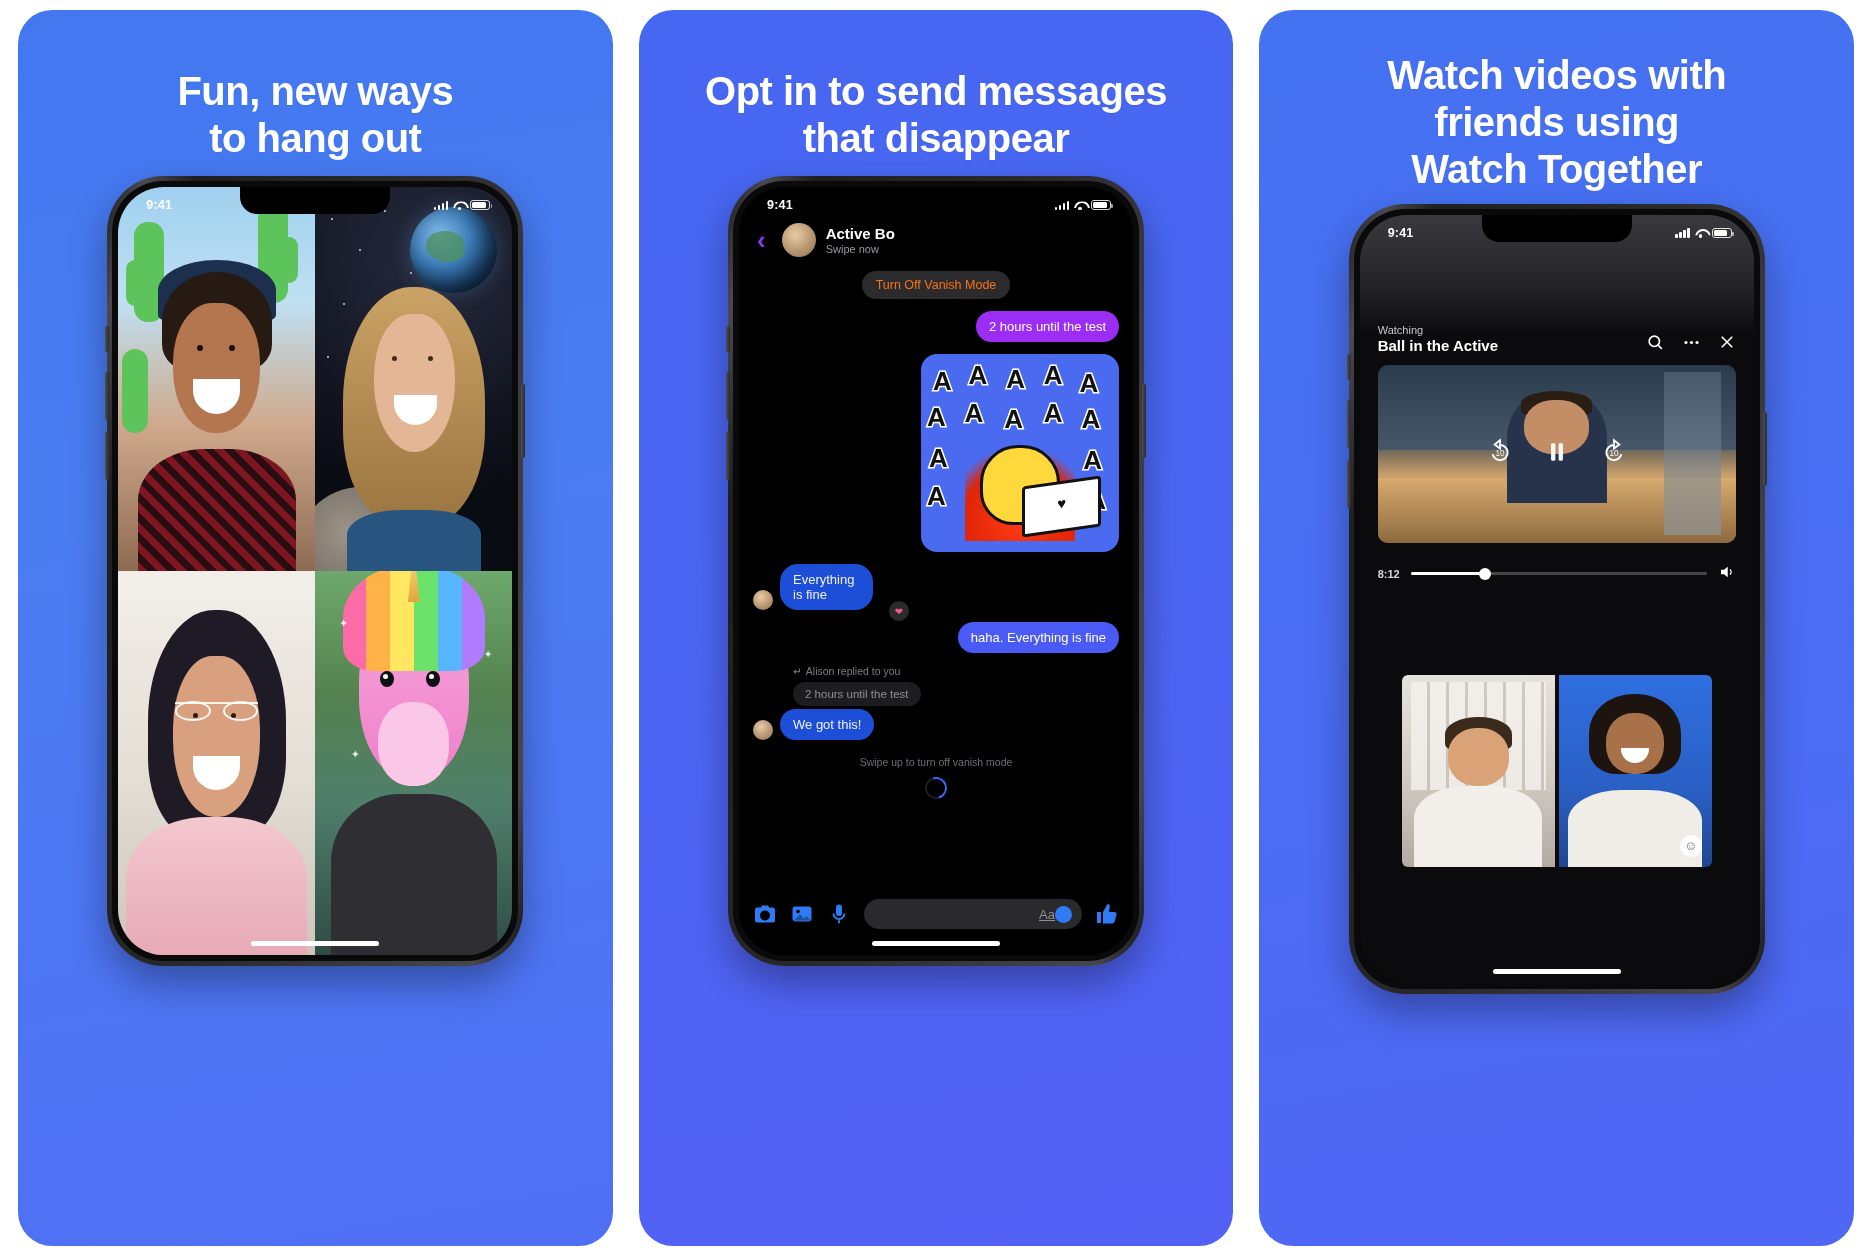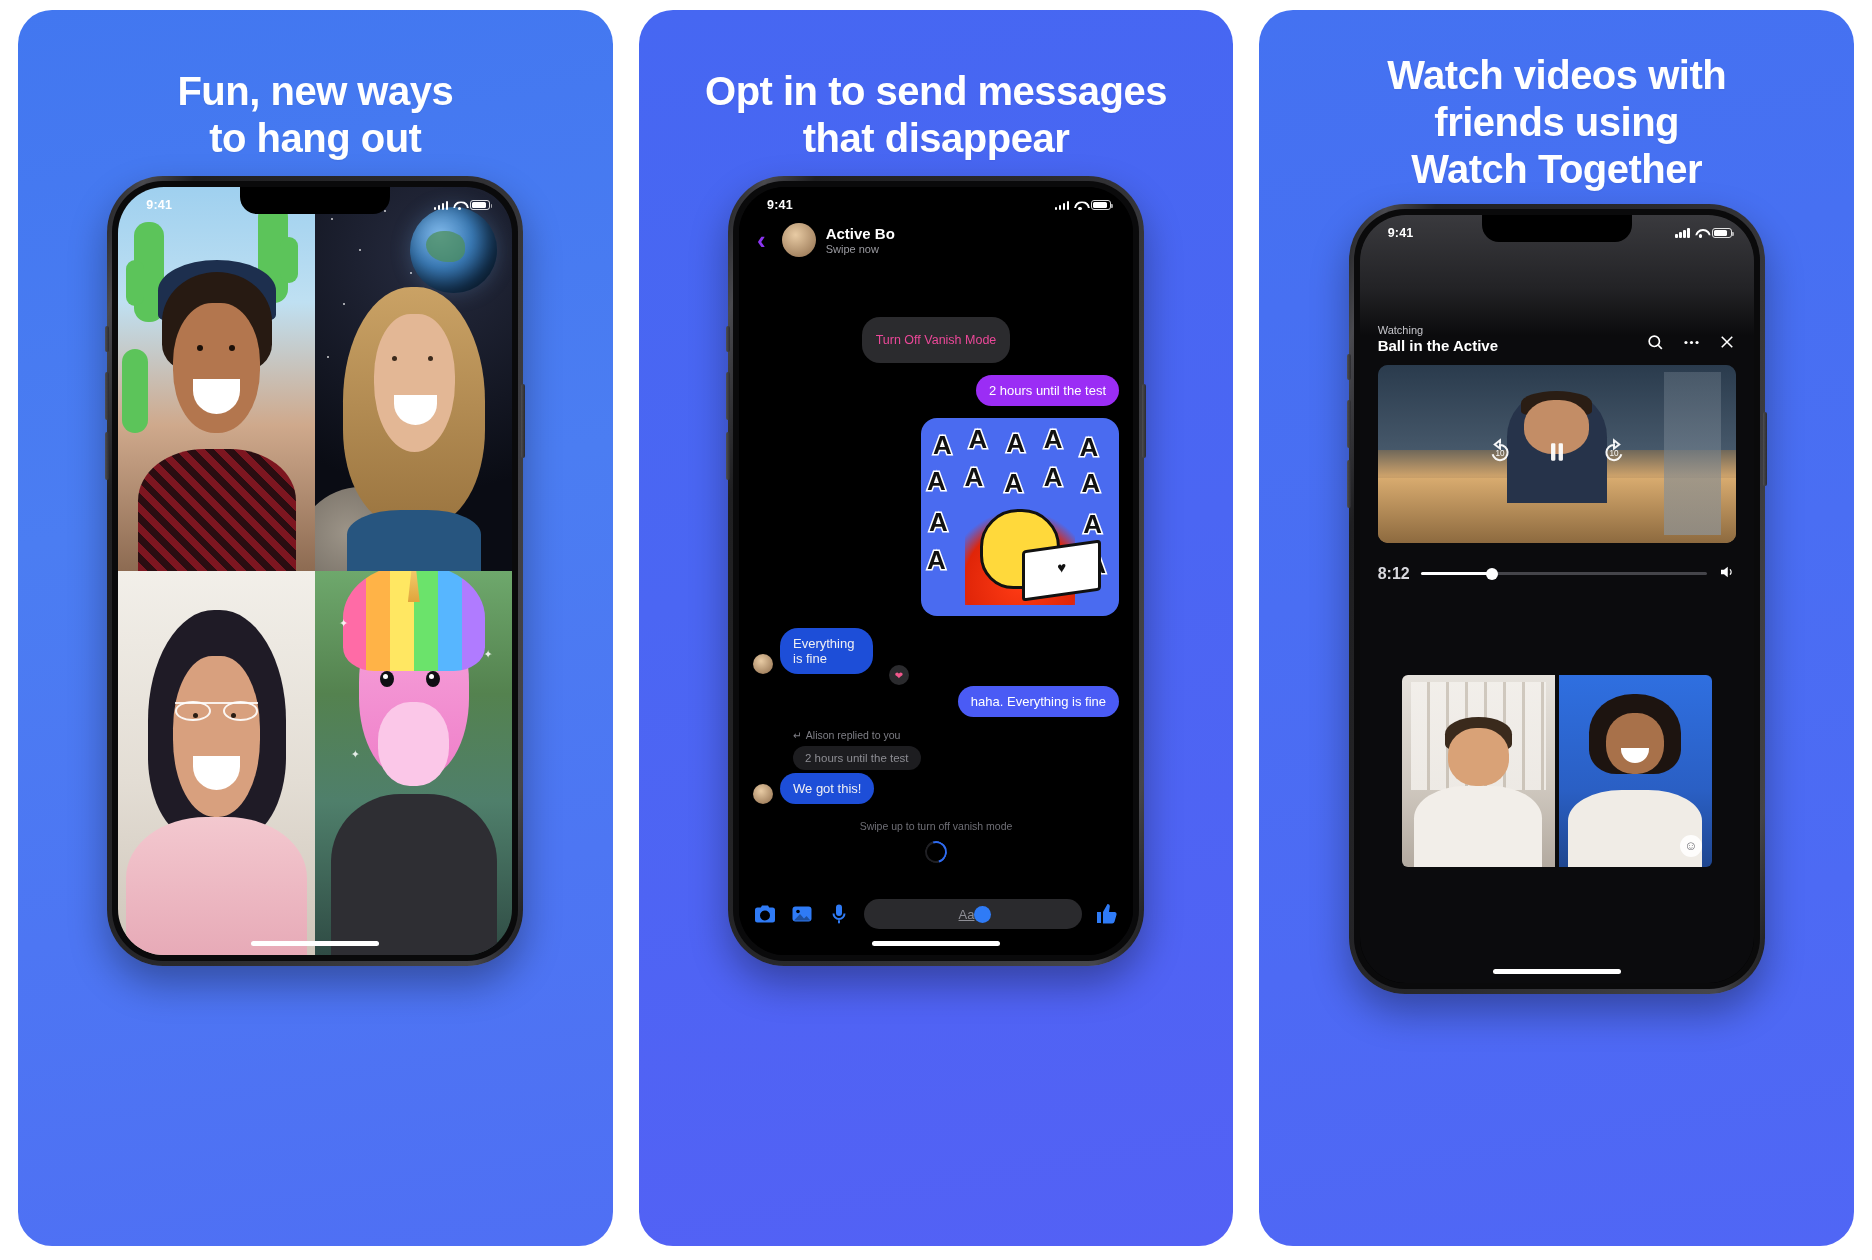--- a/index.html
+++ b/index.html
@@ -236,22 +236,22 @@
     flex: 0 0 auto;
   }
   .hname { color:#fff; font-size:15px; font-weight:700; line-height:1.15; }
   .hsub { color:#9a9aa0; font-size:11px; line-height:1.3; }
 
   .chat-body { flex:1; position:relative; padding: 4px 14px 0 14px; overflow:hidden; }
   .row { display:flex; margin-bottom: 12px; align-items:flex-end; gap:7px; }
   .row.center { justify-content:center; }
   .row.right { justify-content:flex-end; }
   .pill {
-    background: #2b2b2e; color:#ec4899;
-    font-size: 12.5px; padding: 16px 14px; border-radius: 18px; margin-top: 46px;
+    background: #2b2b2e; color:#f97316;
+    font-size: 12.5px; padding: 7px 14px; border-radius: 18px;
   }
   .bub { font-size: 13px; padding: 8px 13px; border-radius: 18px; max-width: 74%; }
   .bub.purple { background:#9b2df5; color:#fff; }
   .bub.blue { background:#4a5bf5; color:#fff; }
   .bub.gray { background:#1d4ed8; color:#f0f0f3; }
   .bub.quote { background:#1d1d20; color:#8d8d93; font-size:11.5px; padding:6px 12px; }
   .mini-av { width:20px; height:20px; border-radius:50%; background: radial-gradient(circle at 40% 35%, #e8cba4, #8d6b4a); flex:0 0 auto; }
   .sticker {
     width: 198px; height: 198px; border-radius: 16px;
     background: #4a6bf0;
@@ -294,21 +294,21 @@
     border-right-color:#2f6bf0;
     transform: rotate(28deg);
   }
   .composer {
     display:flex; align-items:center; gap:13px;
     padding: 8px 14px 26px 14px;
   }
   .cicon { width:24px; height:24px; color:#2f7bf6; flex:0 0 auto; }
   .cinput {
     flex:1; background:#2a2a2d; border-radius:18px;
-    height:30px; display:flex; align-items:center; justify-content:center;
+    height:30px; display:flex; align-items:center; justify-content:flex-end;
     padding: 0 10px 0 14px;
     color:#8e8e95; font-size:13px;text-decoration:underline;
   }
   .emoji-dot { width:17px; height:17px; border-radius:50%; background:#2f7bf6; }
 
   
   .wt { position:absolute; inset:0; background:#0b0b0d; }
   .wt-top {
     position:absolute; top:0; left:0; right:0; height: 120px;
     background: linear-gradient(180deg,#3a3a3e 0%,#232326 60%,#0b0b0d 100%);
@@ -334,21 +334,21 @@
   .video .vstrip { position:absolute; right:4%; top:4%; width:16%; height:92%; background: linear-gradient(180deg,#5c6b7a,#8d9aa6); opacity:.6; }
   .vctrls {
     position:absolute; inset:0; display:flex; align-items:center; justify-content:center; gap:30px;
     color:#fff;
   }
   .vctrl { opacity:.95; }
   .seekbar {
     position:absolute; left:18px; right:18px; top: 348px;
     display:flex; align-items:center; gap:11px;
   }
-  .seek-time { color:#d8d8dd; font-size:16px; font-weight:600; }
+  .seek-time { color:#d8d8dd; font-size:11px; font-weight:600; }
   .seek-track {
     flex:1; height:3px; background:#45454a; border-radius:2px; position:relative;
   }
   .seek-fill { position:absolute; left:0; top:0; bottom:0; width:25%; background:#fff; border-radius:2px; }
   .seek-knob { position:absolute; left:25%; top:50%; transform:translate(-50%,-50%); width:12px; height:12px; border-radius:50%; background:#fff; }
   .tiles {
     position:absolute; left: 42px; right: 42px; top: 460px;
     display:flex; gap: 4px; border-radius: 6px; overflow:hidden;
   }
   .ptile { flex:1; height: 192px; position:relative; overflow:hidden; }

